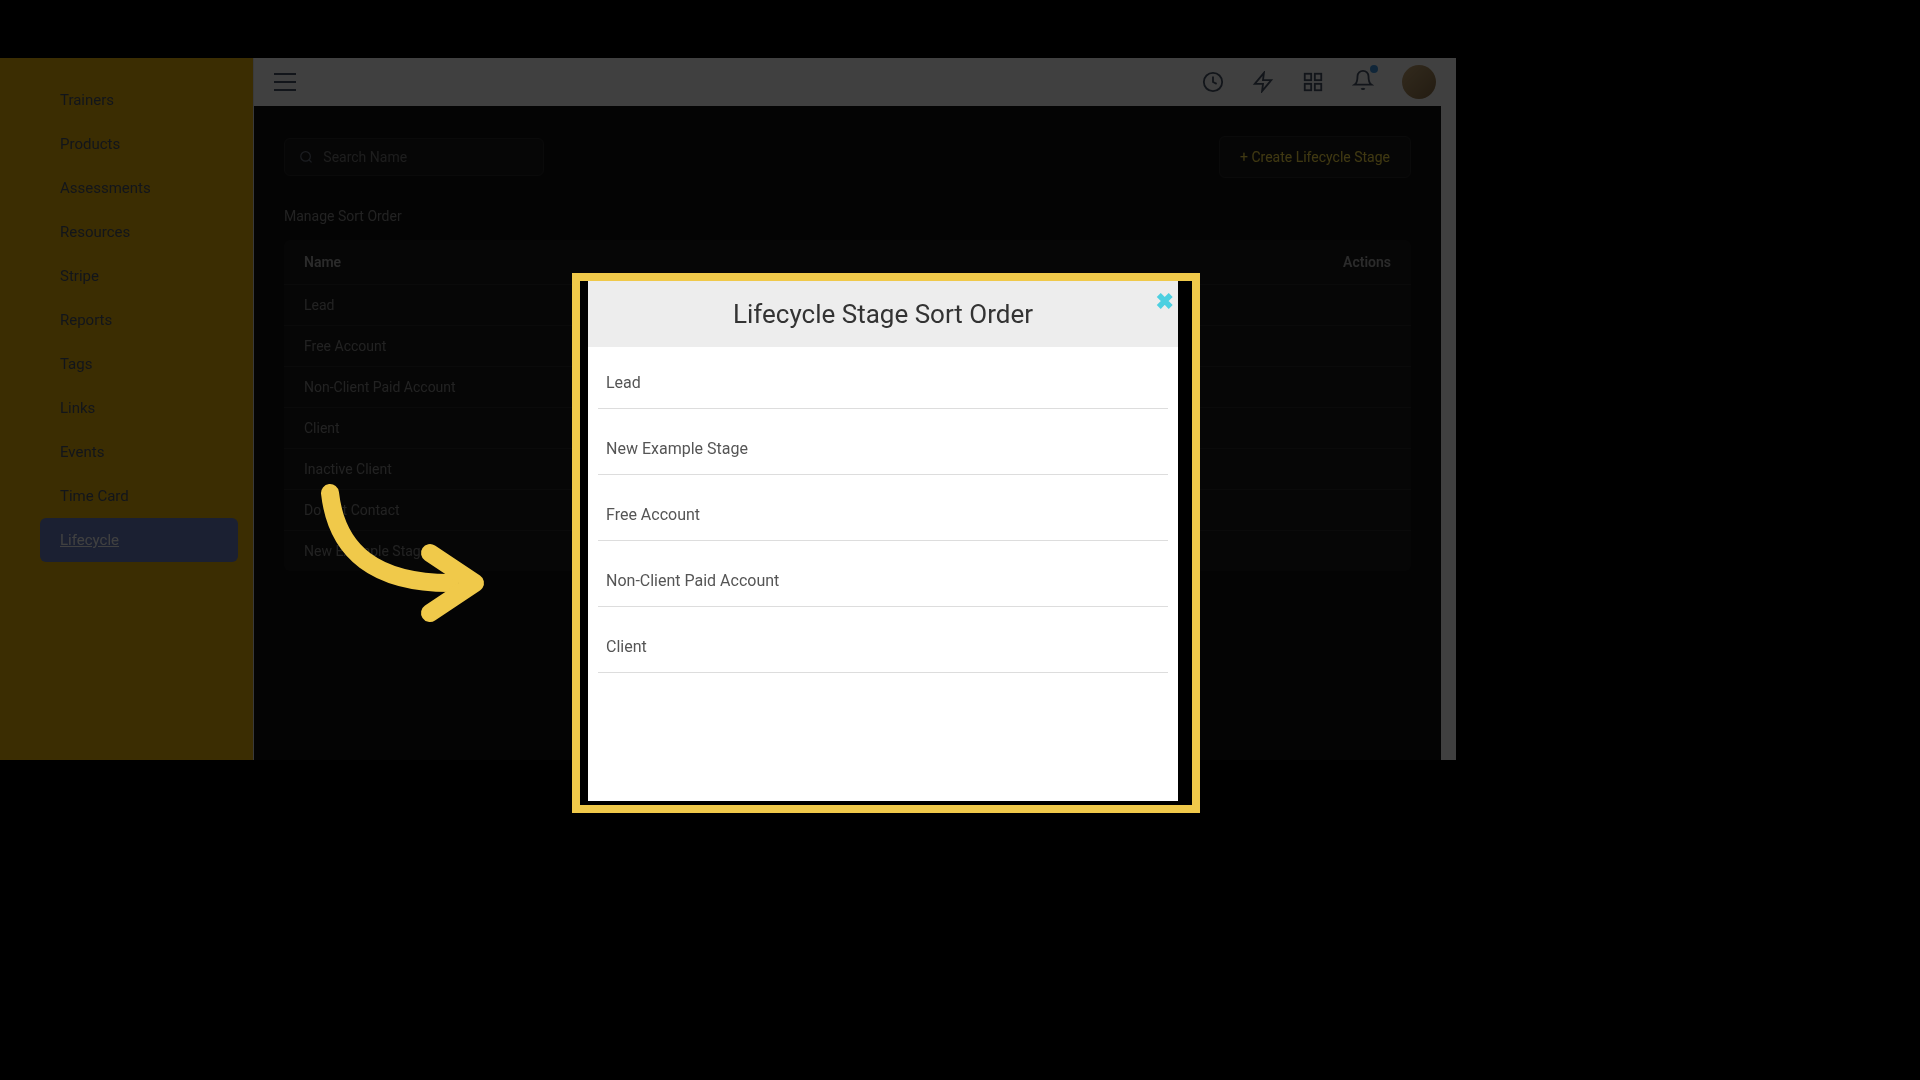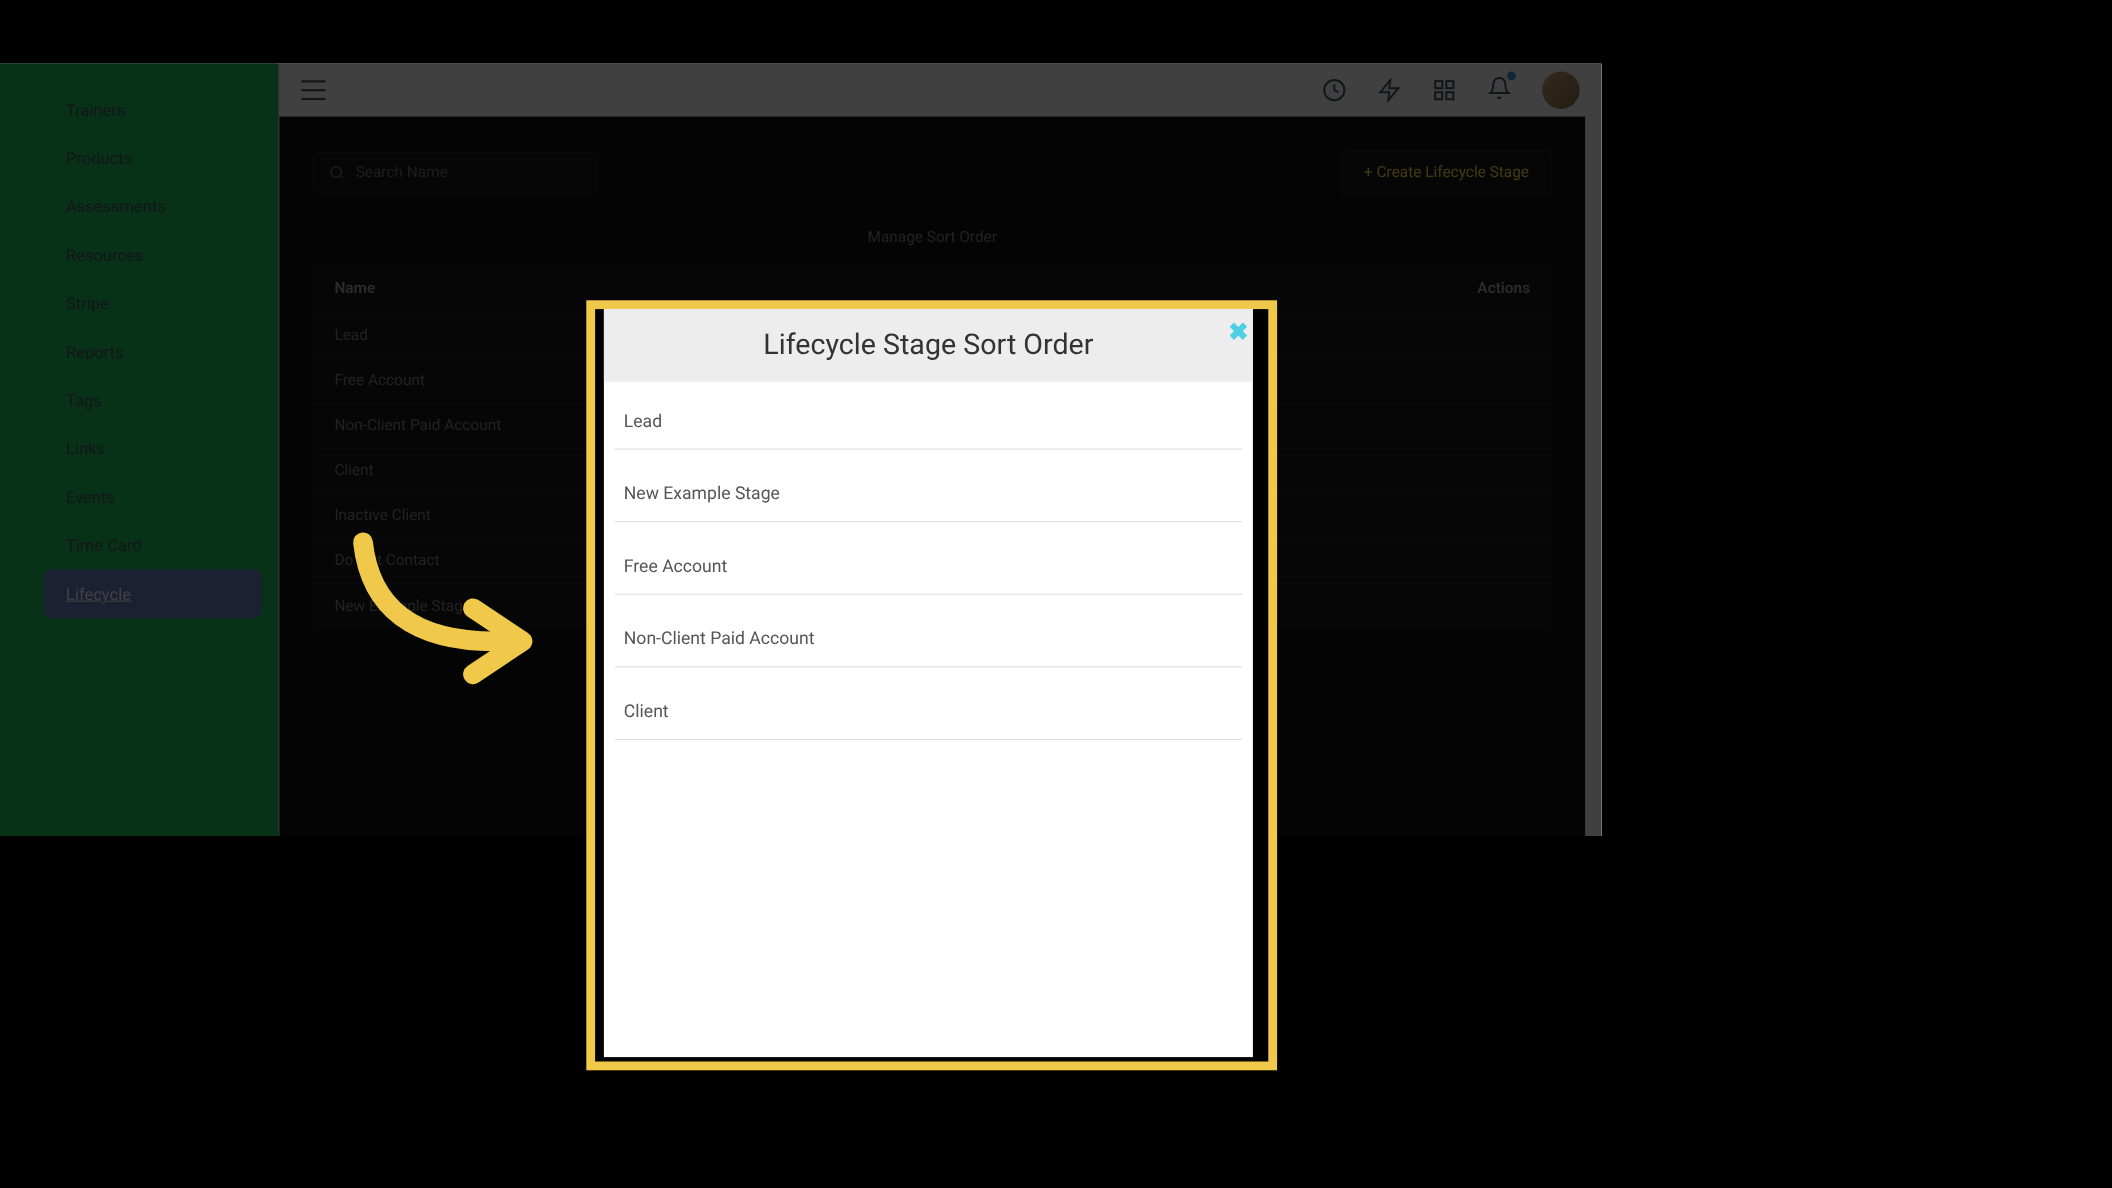--- a/index.html
+++ b/index.html
@@ -1,46 +1,46 @@
 <!DOCTYPE html>
 <html><head>
 <meta charset="utf-8">
 <style>
 * { margin: 0; padding: 0; box-sizing: border-box; font-family: -apple-system, BlinkMacSystemFont, 'Segoe UI', Roboto, sans-serif; }
 html, body { width: 1920px; height: 1080px; background: #000; overflow: hidden; }
 .app-frame { position: absolute; left: 0; top: 58px; width: 1456px; height: 702px; background: #fff; }
 .app-container { position: relative; width: 100%; height: 100%; display: flex; }
 
-.sidebar { width: 254px; height: 100%; background: #22c55e; padding-top: 20px; padding-left: 40px; border-right: 1px solid #e5e5e5; }
+.sidebar { width: 254px; height: 100%; background: #eab308; padding-top: 20px; padding-left: 40px; border-right: 1px solid #e5e5e5; }
 .sidebar-item { padding: 13px 20px; color: #4a5568; font-size: 15px; cursor: pointer; border-radius: 6px; margin-right: 15px; margin-bottom: 0; }
 .sidebar-item.active { background: #6b7fc7; color: #fff; text-decoration: underline; }
 
 .main-area { flex: 1; background: #fff; position: relative; }
 .topbar { height: 48px; display: flex; align-items: center; justify-content: space-between; padding: 0 20px; }
 .hamburger { width: 22px; height: 18px; display: flex; flex-direction: column; justify-content: space-between; cursor: pointer; }
 .hamburger span { display: block; width: 100%; height: 2px; background: #4a5568; }
 .topbar-right { display: flex; align-items: center; gap: 28px; }
 .topbar-icon { width: 22px; height: 22px; cursor: pointer; color: #4a5568; }
 .notification-wrap { position: relative; }
 .notification-dot { position: absolute; top: -4px; right: -4px; width: 8px; height: 8px; background: #4299e1; border-radius: 50%; }
 .avatar { width: 34px; height: 34px; border-radius: 50%; background: linear-gradient(135deg, #c9a875, #8b6f47); cursor: pointer; }
 
 .content-dark { position: absolute; top: 48px; left: 0; right: 15px; bottom: 0; background: #111; padding: 30px; }
 .search-row { display: flex; justify-content: space-between; align-items: center; margin-bottom: 30px; }
 .search-box { display: flex; align-items: center; gap: 10px; color: #6b7280; background: #1a1a1a; border: 1px solid #2a2a2a; border-radius: 6px; padding: 10px 14px; width: 260px; }
 .search-input { background: transparent; border: none; outline: none; color: #6b7280; font-size: 14px; width: 100%; }
 .create-btn { background: #1a1a1a; border: 1px solid #2a2a2a; color: #fde047; padding: 12px 20px; border-radius: 6px; font-size: 14px; cursor: pointer; }
-.manage-link { color: #888; font-size: 14px; text-align: center; margin-bottom: 16px; }
+.manage-link { color: #888; font-size: 14px; text-align: left; margin-bottom: 16px; }
 .table-dark { background: #1a1a1a; border-radius: 6px; padding: 0; }
 .table-header { display: flex; justify-content: space-between; padding: 14px 20px; color: #aaa; font-size: 14px; font-weight: 600; }
 .table-row-dark { padding: 12px 20px; color: #888; font-size: 14px; border-top: 1px solid #2a2a2a; }
 
 .overlay { position: absolute; inset: 0; background: rgba(0,0,0,0.75); z-index: 5; }
 
-.modal-frame { position: absolute; left: 533px; top: 215px; width: 628px; height: 700px; border: 8px solid #f0c94a; background: #000; z-index: 20; padding: 0; }
+.modal-frame { position: absolute; left: 572px; top: 215px; width: 628px; height: 540px; border: 8px solid #f0c94a; background: #000; z-index: 20; padding: 0; }
 .modal-inner { position: absolute; left: 8px; top: 0; right: 14px; bottom: 4px; background: #fff; }
 .modal-header { background: #ededed; padding: 18px 20px; text-align: center; position: relative; }
 .modal-title { font-size: 26px; color: #333; font-weight: 400; }
 .modal-close { position: absolute; right: 4px; top: 8px; color: #4dd0e1; font-size: 22px; cursor: pointer; font-weight: bold; }
 .modal-body { position: absolute; top: 62px; left: 0; right: 0; bottom: 0; overflow-y: auto; padding: 0 10px; }
 .modal-body::-webkit-scrollbar { width: 10px; }
 .modal-body::-webkit-scrollbar-track { background: #f0f0f0; }
 .modal-body::-webkit-scrollbar-thumb { background: #b8b8b8; border-radius: 4px; }
 .stage-item { padding: 30px 8px 16px 8px; border-bottom: 1px solid #ddd; color: #555; font-size: 16px; cursor: move; }
 .modal-body-inner { min-height: 620px; }

